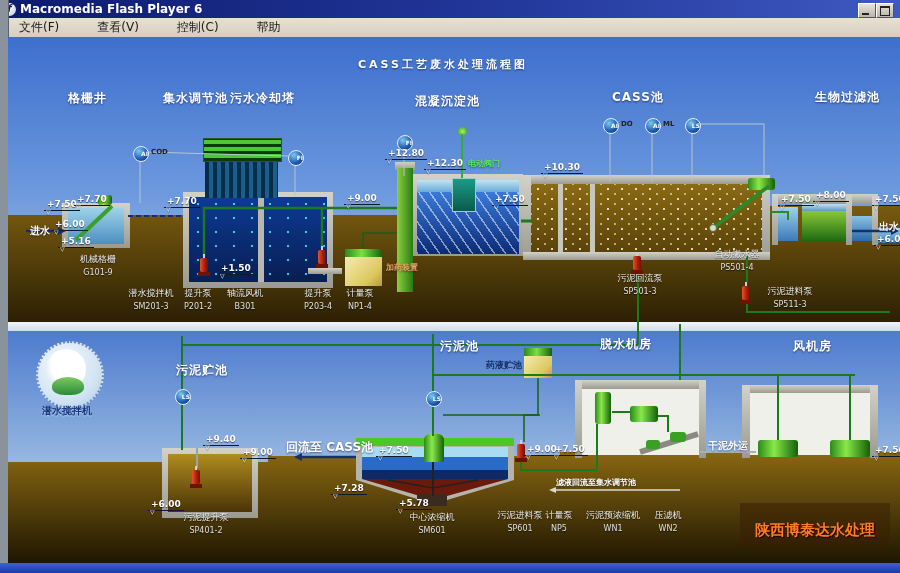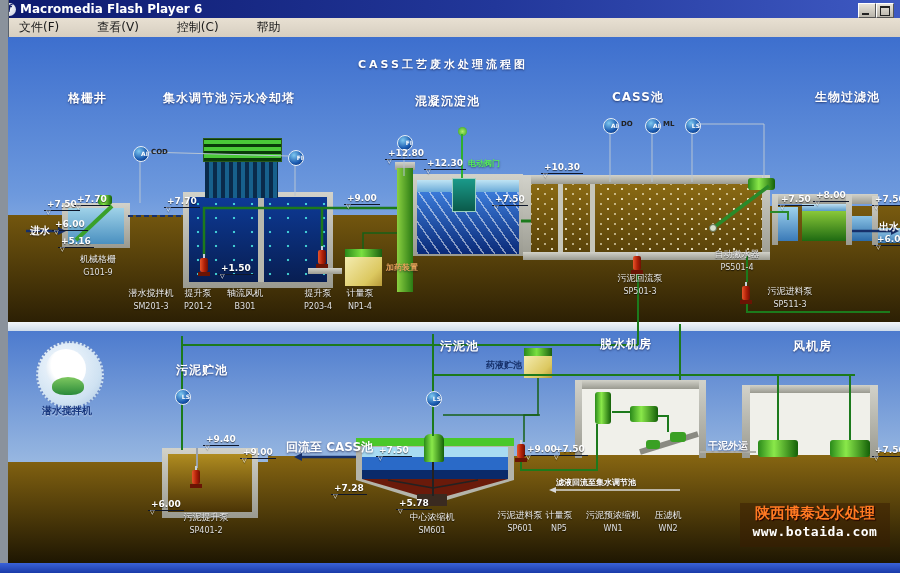--- a/index.html
+++ b/index.html
@@ -56,21 +56,21 @@
   .ybox{background:linear-gradient(135deg,#f4ecb0,#dcc860 70%,#b89a38);}
   .gtop{background:linear-gradient(90deg,#2a8a1a,#7ae040 45%,#1a6010);}
   .greenv{background:linear-gradient(90deg,#2a8a1a,#8ae84a 40%,#146008);border-radius:3px;}
   #logo{left:36px;top:341px;width:64px;height:64px;border-radius:50%;
     border:2px dotted #6a8ac8;background:radial-gradient(circle at 40% 35%,#f8fbff,#cfe2f2 65%,#a8c4e0);}
   #logo .swirl{position:absolute;left:8px;top:6px;width:40px;height:40px;border-radius:50%;
     background:radial-gradient(circle at 60% 40%,#ffffff 55%,#bcd4ea);}
   #logo .leaf{position:absolute;left:14px;top:34px;width:32px;height:18px;border-radius:50% 50% 40% 40%;
     background:linear-gradient(#7ec860,#2a8a3a);}
   #watermark{left:740px;top:503px;width:150px;height:44px;background:rgba(55,28,2,.5);
-    text-align:center;padding-top:1px;box-sizing:border-box;}
+    text-align:center;padding-top:18px;box-sizing:border-box;}
   #watermark .w1{color:#ff7a22;font-size:15px;font-weight:bold;line-height:19px;text-shadow:1px 1px 1px #200;}
   #watermark .w2{color:#ffffff;font-size:13px;font-weight:bold;letter-spacing:.5px;line-height:17px;
     font-family:"DejaVu Sans Mono","Liberation Mono",monospace;}
   .smalllbl{font-size:8px;font-weight:bold;}
 </style>
 </head>
 <body>
 
 <div id="screen">
 
@@ -424,16 +424,15 @@
   <span class="elev" style="left:872px;top:445px">+7.50</span>
 
   <div id="logo" class="abs">
     <div class="swirl"></div>
     <div class="leaf"></div>
   </div>
   <div class="lbl" style="left:42px;top:404px;font-size:10px;color:#16367e;text-shadow:0 1px 1px rgba(255,255,255,.5)">潜水搅拌机</div>
 
   <div id="watermark" class="abs">
     <div class="w1">陕西博泰达水处理</div>
-    <div class="w2">www.botaida.com</div>
   </div>
 
 </div>
 
 </body></html>

